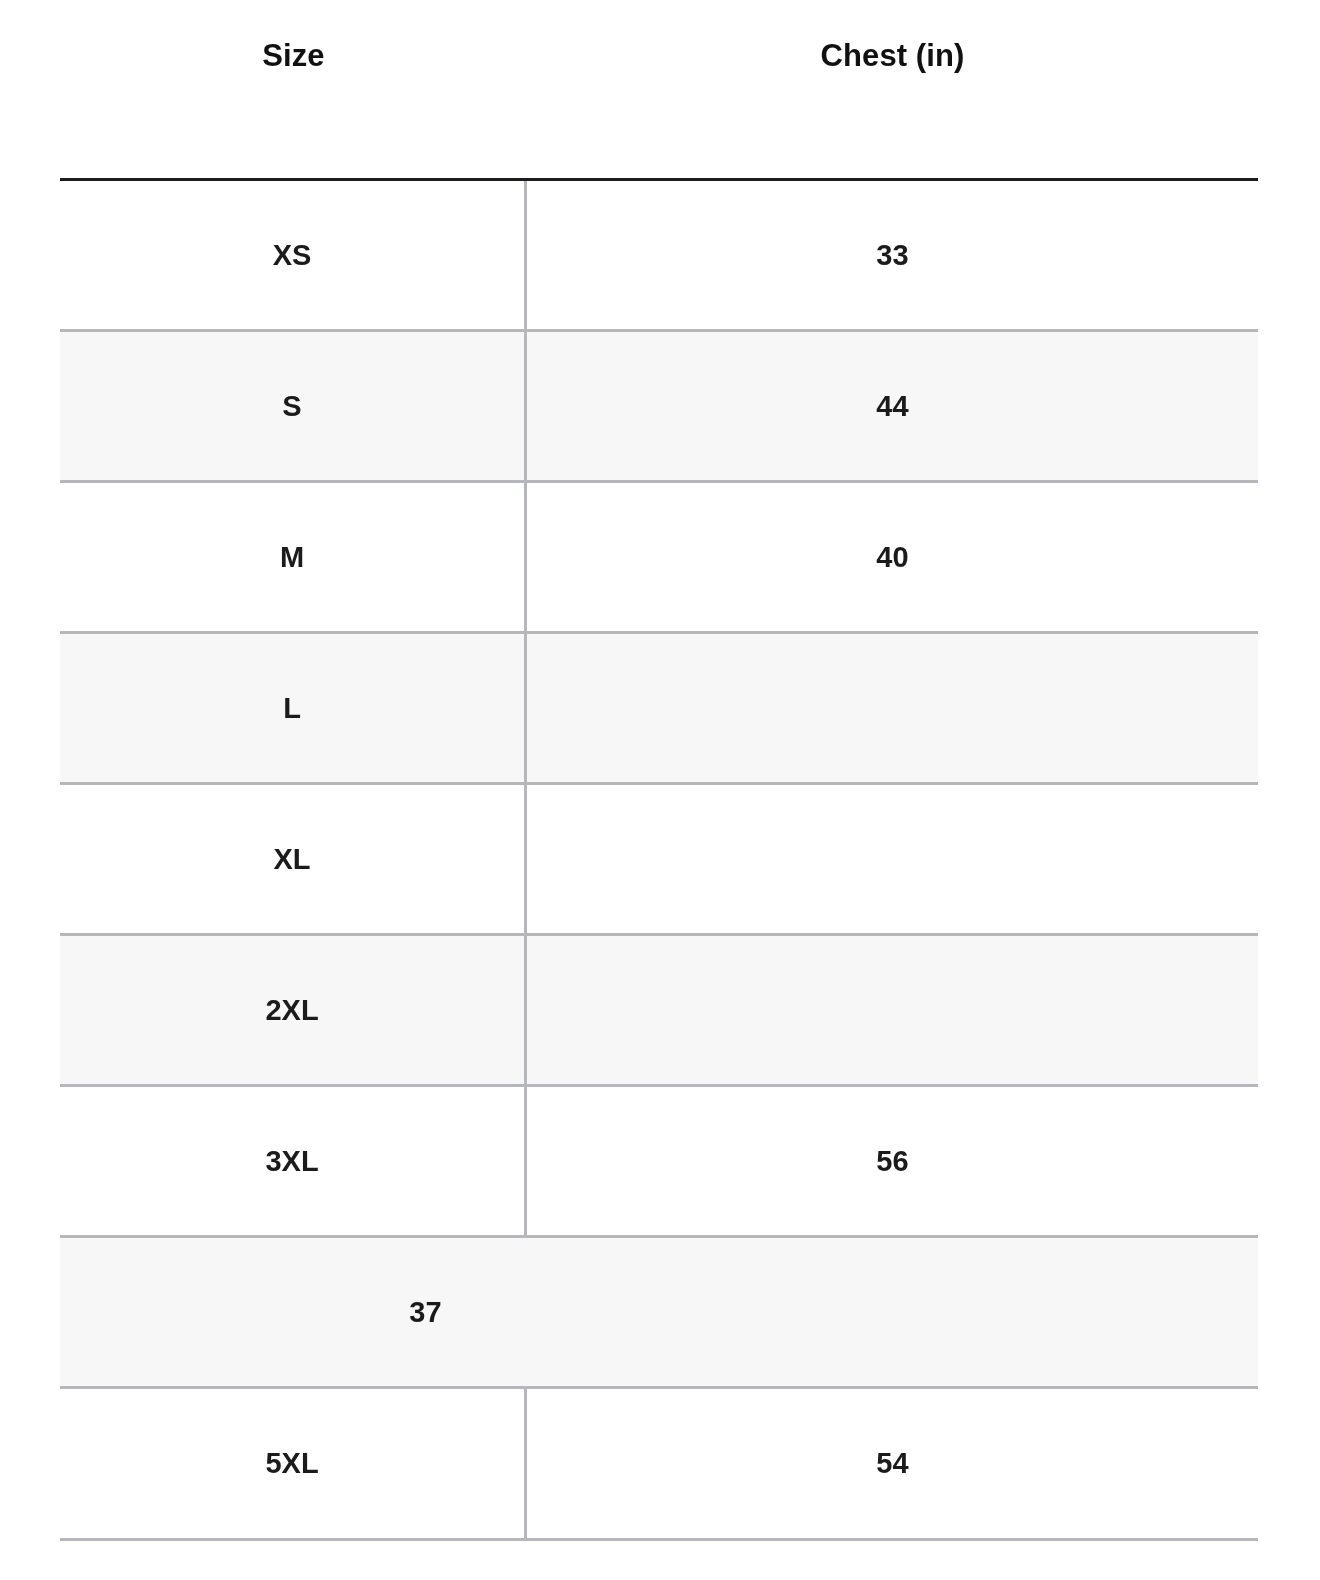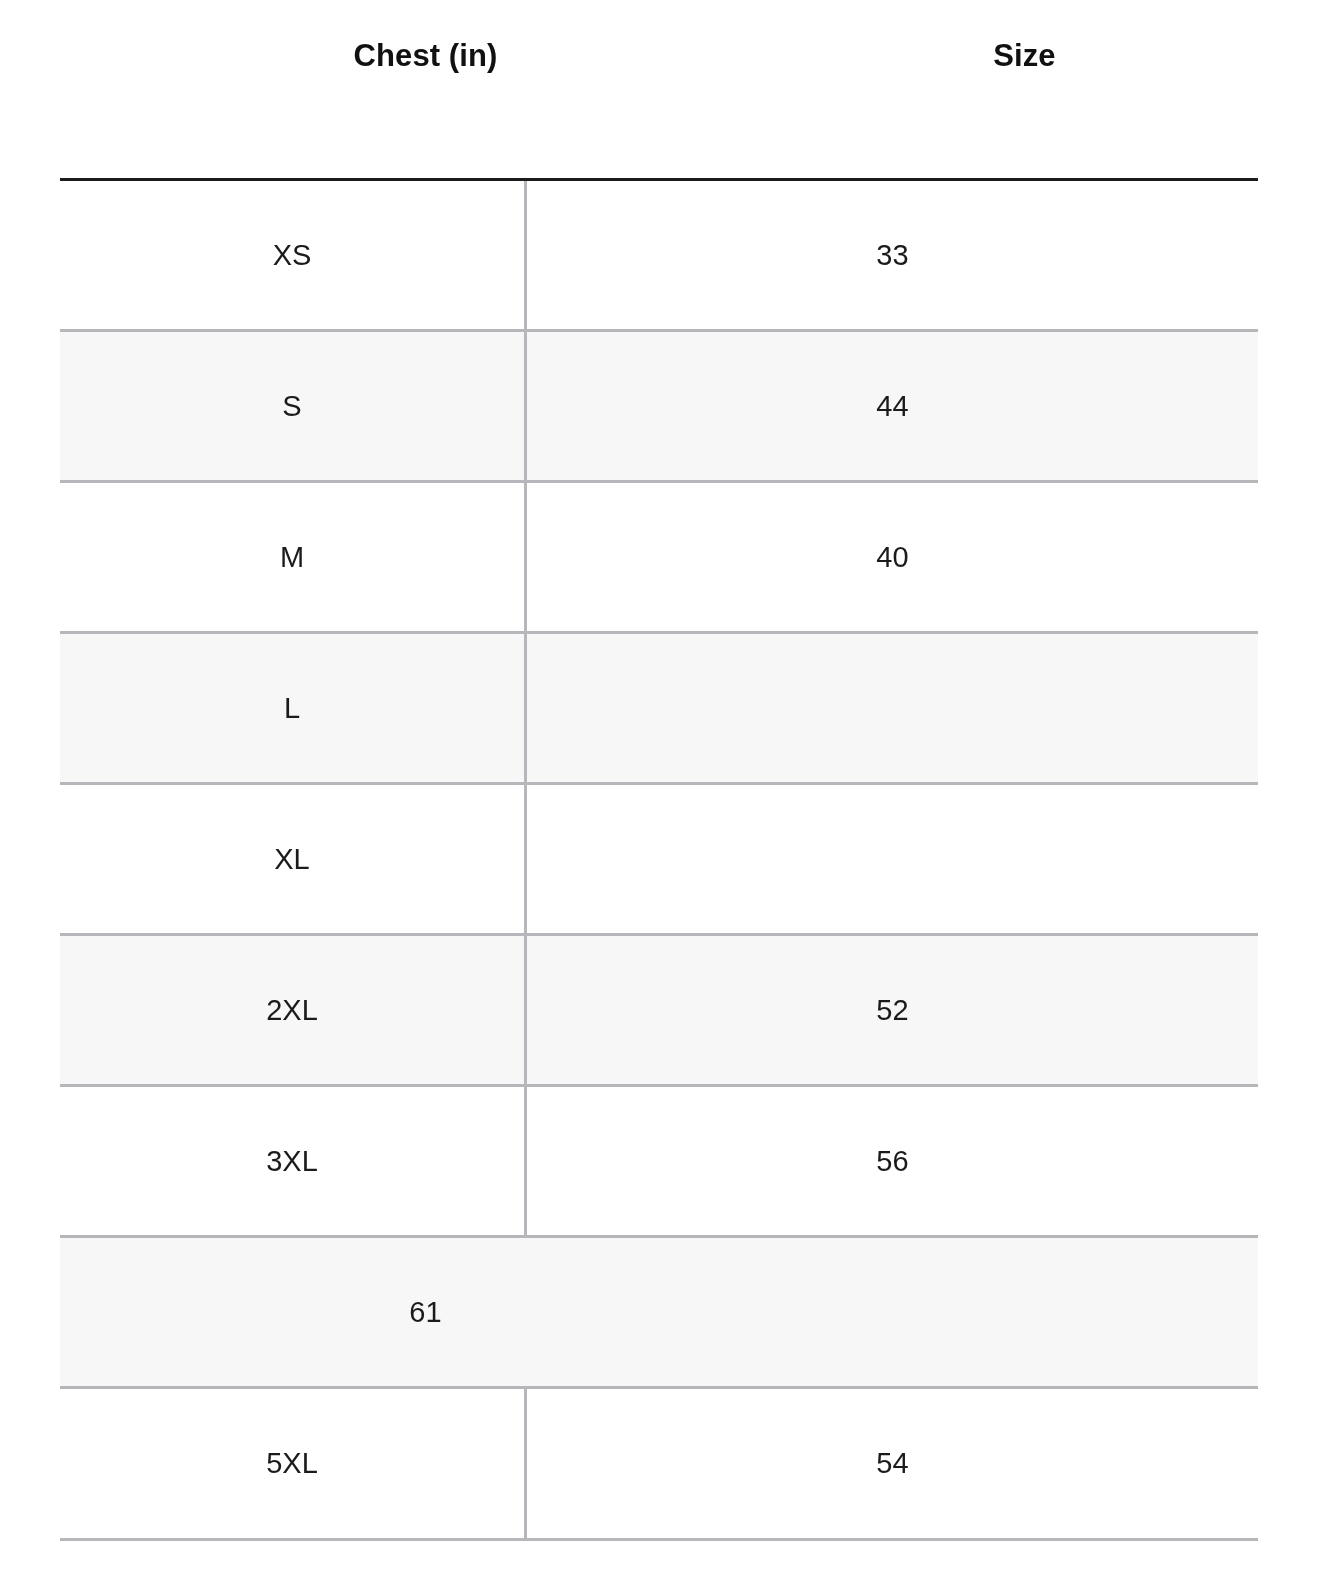--- a/index.html
+++ b/index.html
@@ -80,45 +80,45 @@
     justify-content: center;
   }
 
   .cell {
     display: flex;
     align-items: center;
     justify-content: center;
     box-sizing: border-box;
     height: 100%;
     font-size: 29px;
-    font-weight: 400;
+    font-weight: 700;
     color: #1b1b1b;
     line-height: 1;
   }
   .cell-size {
     width: 467px;
     border-right: 3px solid #b5b7ba;
   }
   .cell-chest {
     width: 731px;
   }
 </style>
 </head>
 <body>
 
 <div class="page">
 
   <div class="size-chart">
 
     <div class="chart-head">
+      <div class="hcell hcell-size">
+        <span class="head-label">Size</span>
+      </div>
       <div class="hcell hcell-chest">
         <span class="head-label">Chest (in)</span>
-      </div>
-      <div class="hcell hcell-size">
-        <span class="head-label">Size</span>
       </div>
     </div>
 
     <div class="chart-body">
 
       <div class="chart-row">
         <div class="cell cell-size">XS</div>
         <div class="cell cell-chest">33</div>
       </div>
 
@@ -135,30 +135,29 @@
       <div class="chart-row striped">
         <div class="cell cell-size">L</div>
       </div>
 
       <div class="chart-row">
         <div class="cell cell-size">XL</div>
       </div>
 
       <div class="chart-row striped">
         <div class="cell cell-size">2XL</div>
-        <div class="cell cell-chest">52</div>
       </div>
 
       <div class="chart-row">
         <div class="cell cell-size">3XL</div>
         <div class="cell cell-chest">56</div>
       </div>
 
       <div class="chart-row striped">
-        <div class="cell cell-chest">61</div>
+        <div class="cell cell-chest">37</div>
       </div>
 
       <div class="chart-row last">
         <div class="cell cell-size">5XL</div>
         <div class="cell cell-chest">54</div>
       </div>
 
     </div>
   </div>
 </div>

